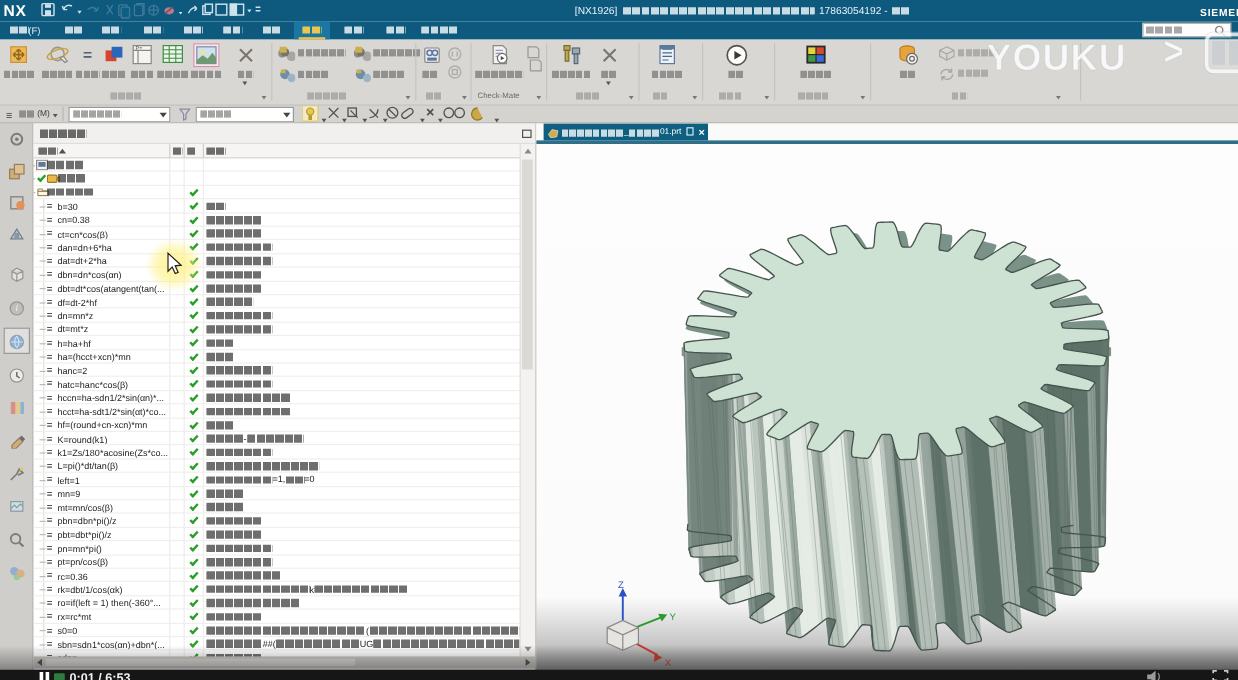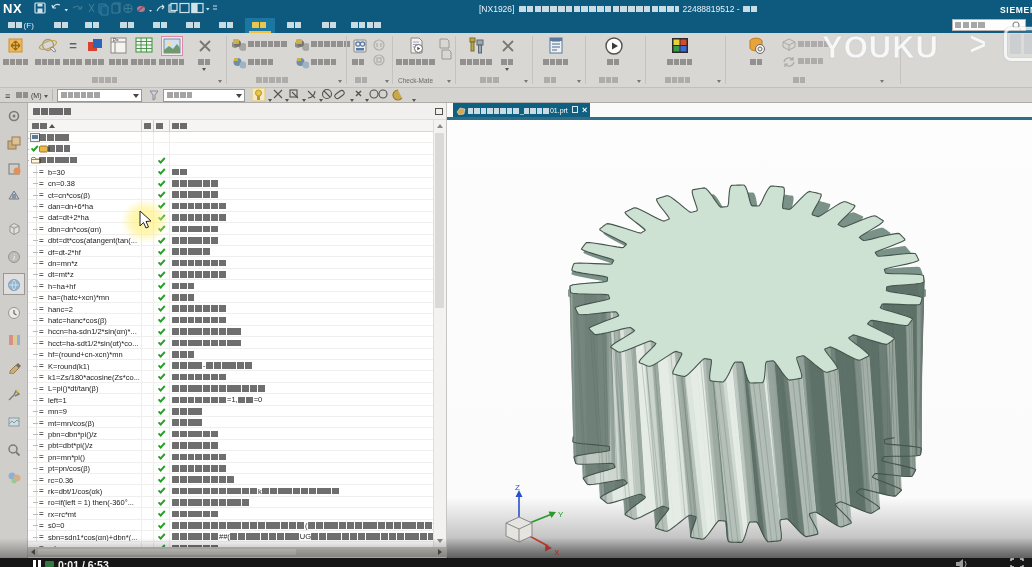--- a/index.html
+++ b/index.html
@@ -59,21 +59,21 @@
 <rect x="147" y="2.5" width="9" height="9"></rect>
 <rect x="159" y="2.5" width="11" height="9"></rect>
       <rect x="159" y="2.5" width="5" height="9" fill="#cfe2ec"></rect>
 </g>
 <path d="M173 7 l3.5 0 -1.75 2.5 z" fill="#cfe2ec"></path>
 <path d="M180 5 l4 0 m-4 3 l4 0" stroke="#cfe2ec" stroke-width="1.2"></path>
   </svg>
 <div class="abs fx" style="left:479px;top:4px;height:10px;font-size:8.5px;color:#e8f2f8">
     <span>[NX1926]</span>
     <i class="zw" style="width:160px;margin-left:5px"></i>
-    <span style="margin-left:3px">22488819512 -</span>
+    <span style="margin-left:3px">17863054192 -</span>
     <i class="zw" style="width:15px;margin-left:3px"></i>
   </div>
 <div class="abs" style="left:1000px;top:5px;font-size:8.5px;font-weight:bold;color:#fff;letter-spacing:0.7px">SIEMENS</div>
 <div class="abs" style="left:0;top:18px;width:1032px;height:15px;background:#0d5a7e"></div>
 <div class="abs fx" style="left:8px;top:21px;height:8px;font-size:8px;color:#dceaf2">
     <i class="zw" style="width:15.6px"></i>
     <span>(F)</span>
   </div>
 <div class="abs" style="left:54px;top:21.5px">
     <i class="zw" style="width:16px;display:block"></i>
@@ -635,21 +635,21 @@
     <div class="eq">=</div>
     <div class="nm">h=ha+hf</div>
     <div class="ck" style="left:129.5px;top:3px"></div>
     <div class="nt">
       <i class="z" style="width:23px;display:block;"></i>
     </div>
   </div>
 <div class="row" style="top:291.6px;left:28px;width:405px;overflow:hidden">
     <div class="dash"></div>
     <div class="eq">=</div>
-    <div class="nm">ha=(hatc+xcn)*mn</div>
+    <div class="nm">ha=(hcct+xcn)*mn</div>
     <div class="ck" style="left:129.5px;top:3px"></div>
     <div class="nt">
       <i class="z" style="width:23px;display:block;"></i>
     </div>
   </div>
 <div class="row" style="top:303.0px;left:28px;width:405px;overflow:hidden">
     <div class="dash"></div>
     <div class="eq">=</div>
     <div class="nm">hanc=2</div>
     <div class="ck" style="left:129.5px;top:3px"></div>

